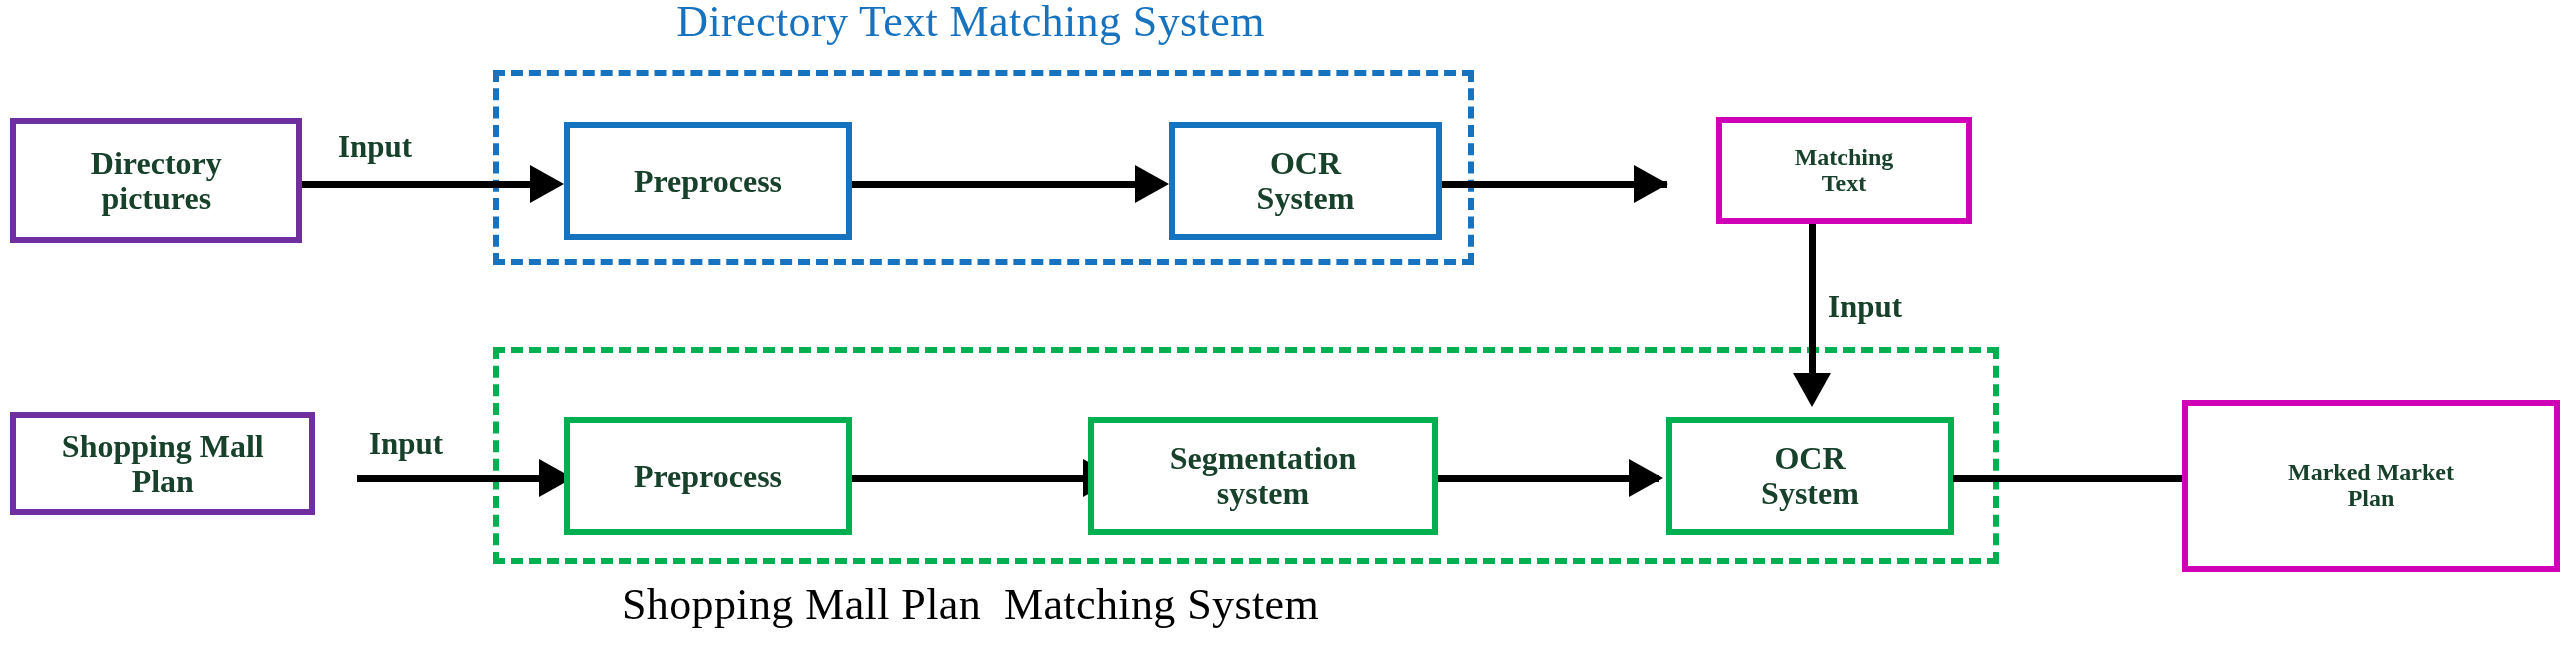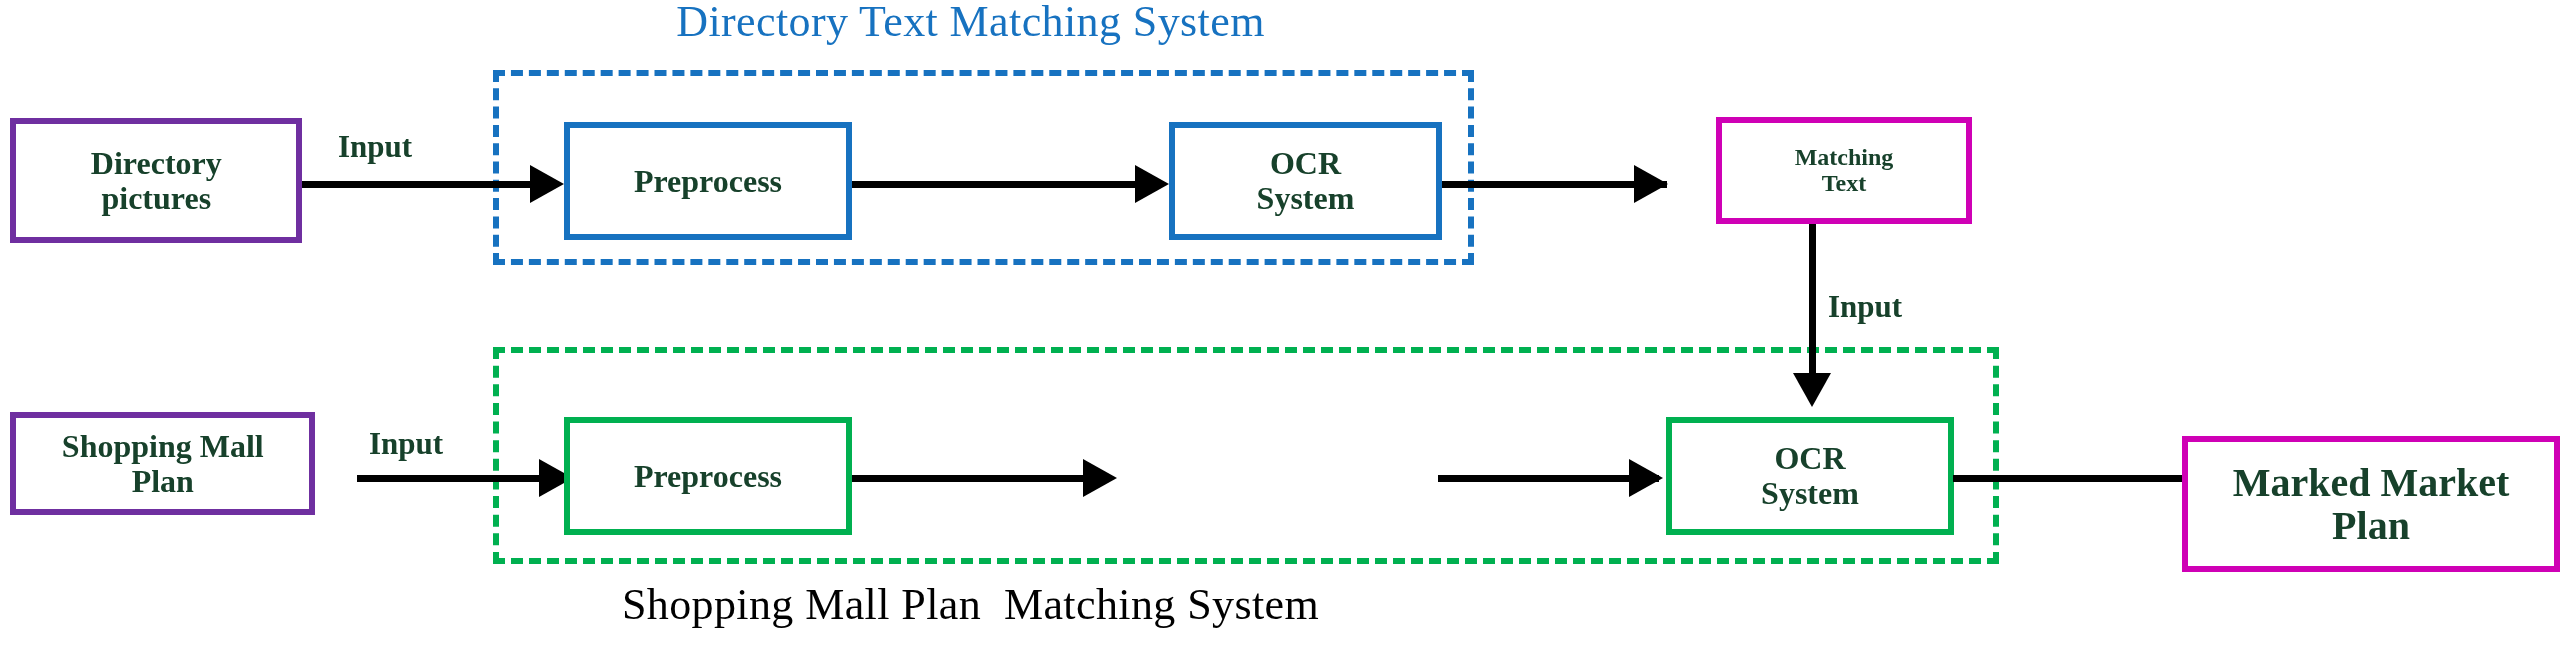--- a/index.html
+++ b/index.html
@@ -147,31 +147,35 @@
   <div class="abs h-line" style="left:357px; top:475px; width:184px;"></div>
   <div class="abs arrow-right" style="left:539px; top:459px;"></div>
 
   <div class="abs node node-green" style="left:564px; top:417px; width:288px; height:118px; font-size:32px;">
     <span class="node-label">Preprocess</span>
   </div>
 
   <div class="abs h-line" style="left:852px; top:475px; width:232px;"></div>
   <div class="abs arrow-right" style="left:1083px; top:459px;"></div>
 
+  <div class="abs node node-green" style="left:1088px; top:417px; width:350px; height:118px; font-size:32px;">
+    <span class="node-label">Segmentation
+system</span>
+  </div>
 
   <div class="abs h-line" style="left:1438px; top:475px; width:221px;"></div>
   <div class="abs arrow-right" style="left:1629px; top:459px;"></div>
 
   <div class="abs node node-green" style="left:1666px; top:417px; width:288px; height:118px; font-size:32px;">
     <span class="node-label">OCR
 System</span>
   </div>
 
   <div class="abs h-line" style="left:1953px; top:475px; width:247px;"></div>
   <div class="abs arrow-right" style="left:2184px; top:459px;"></div>
 
-  <div class="abs node node-magenta" style="left:2182px; top:436px; width:378px; height:136px; font-size:40px;">
+  <div class="abs node node-magenta" style="left:2182px; top:400px; width:378px; height:172px; font-size:24px;">
     <span class="node-label">Marked Market
 Plan</span>
   </div>
 
 </div>
 
 
 </body></html>

